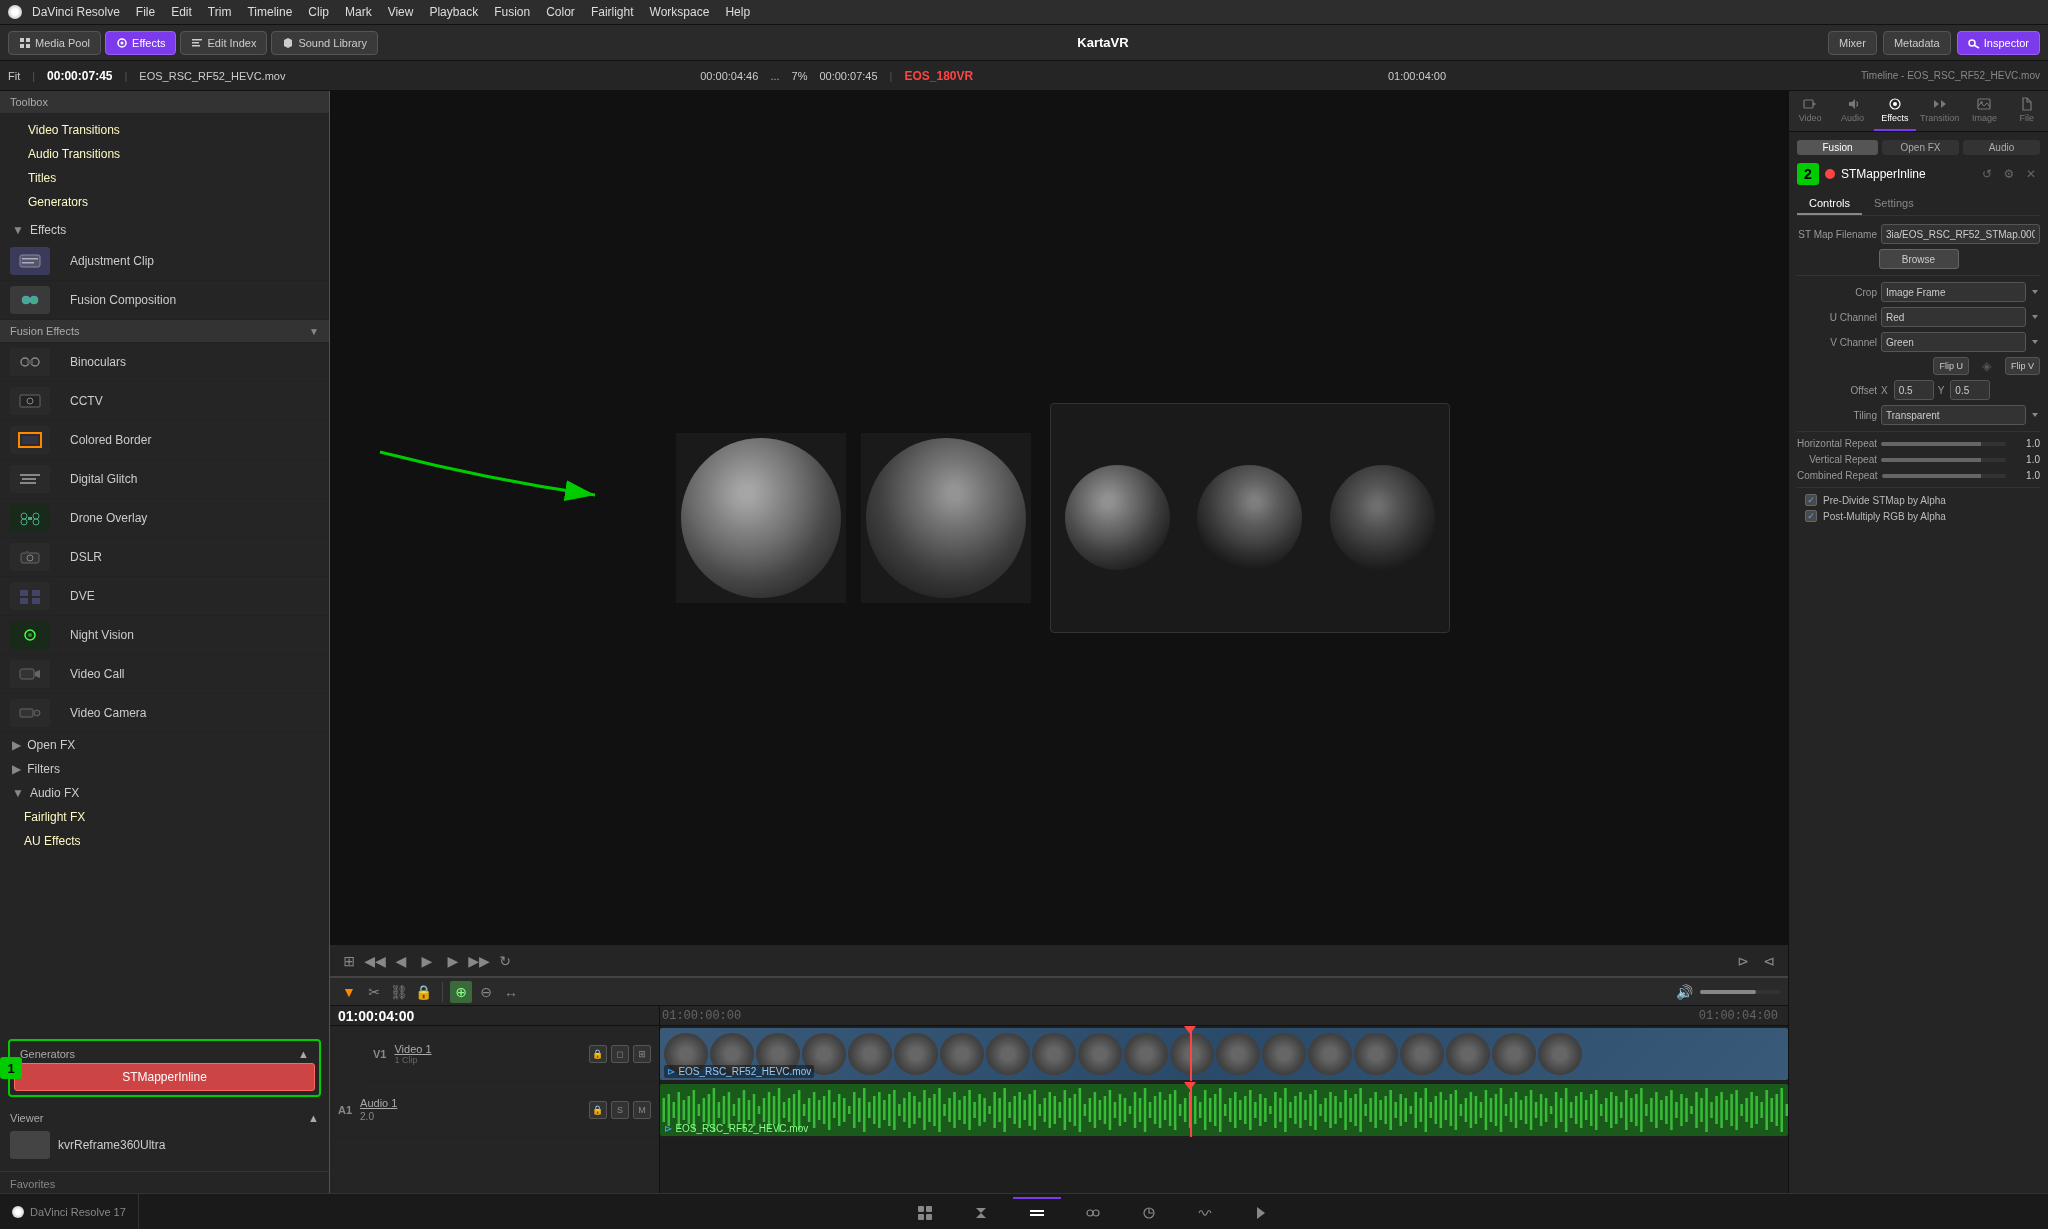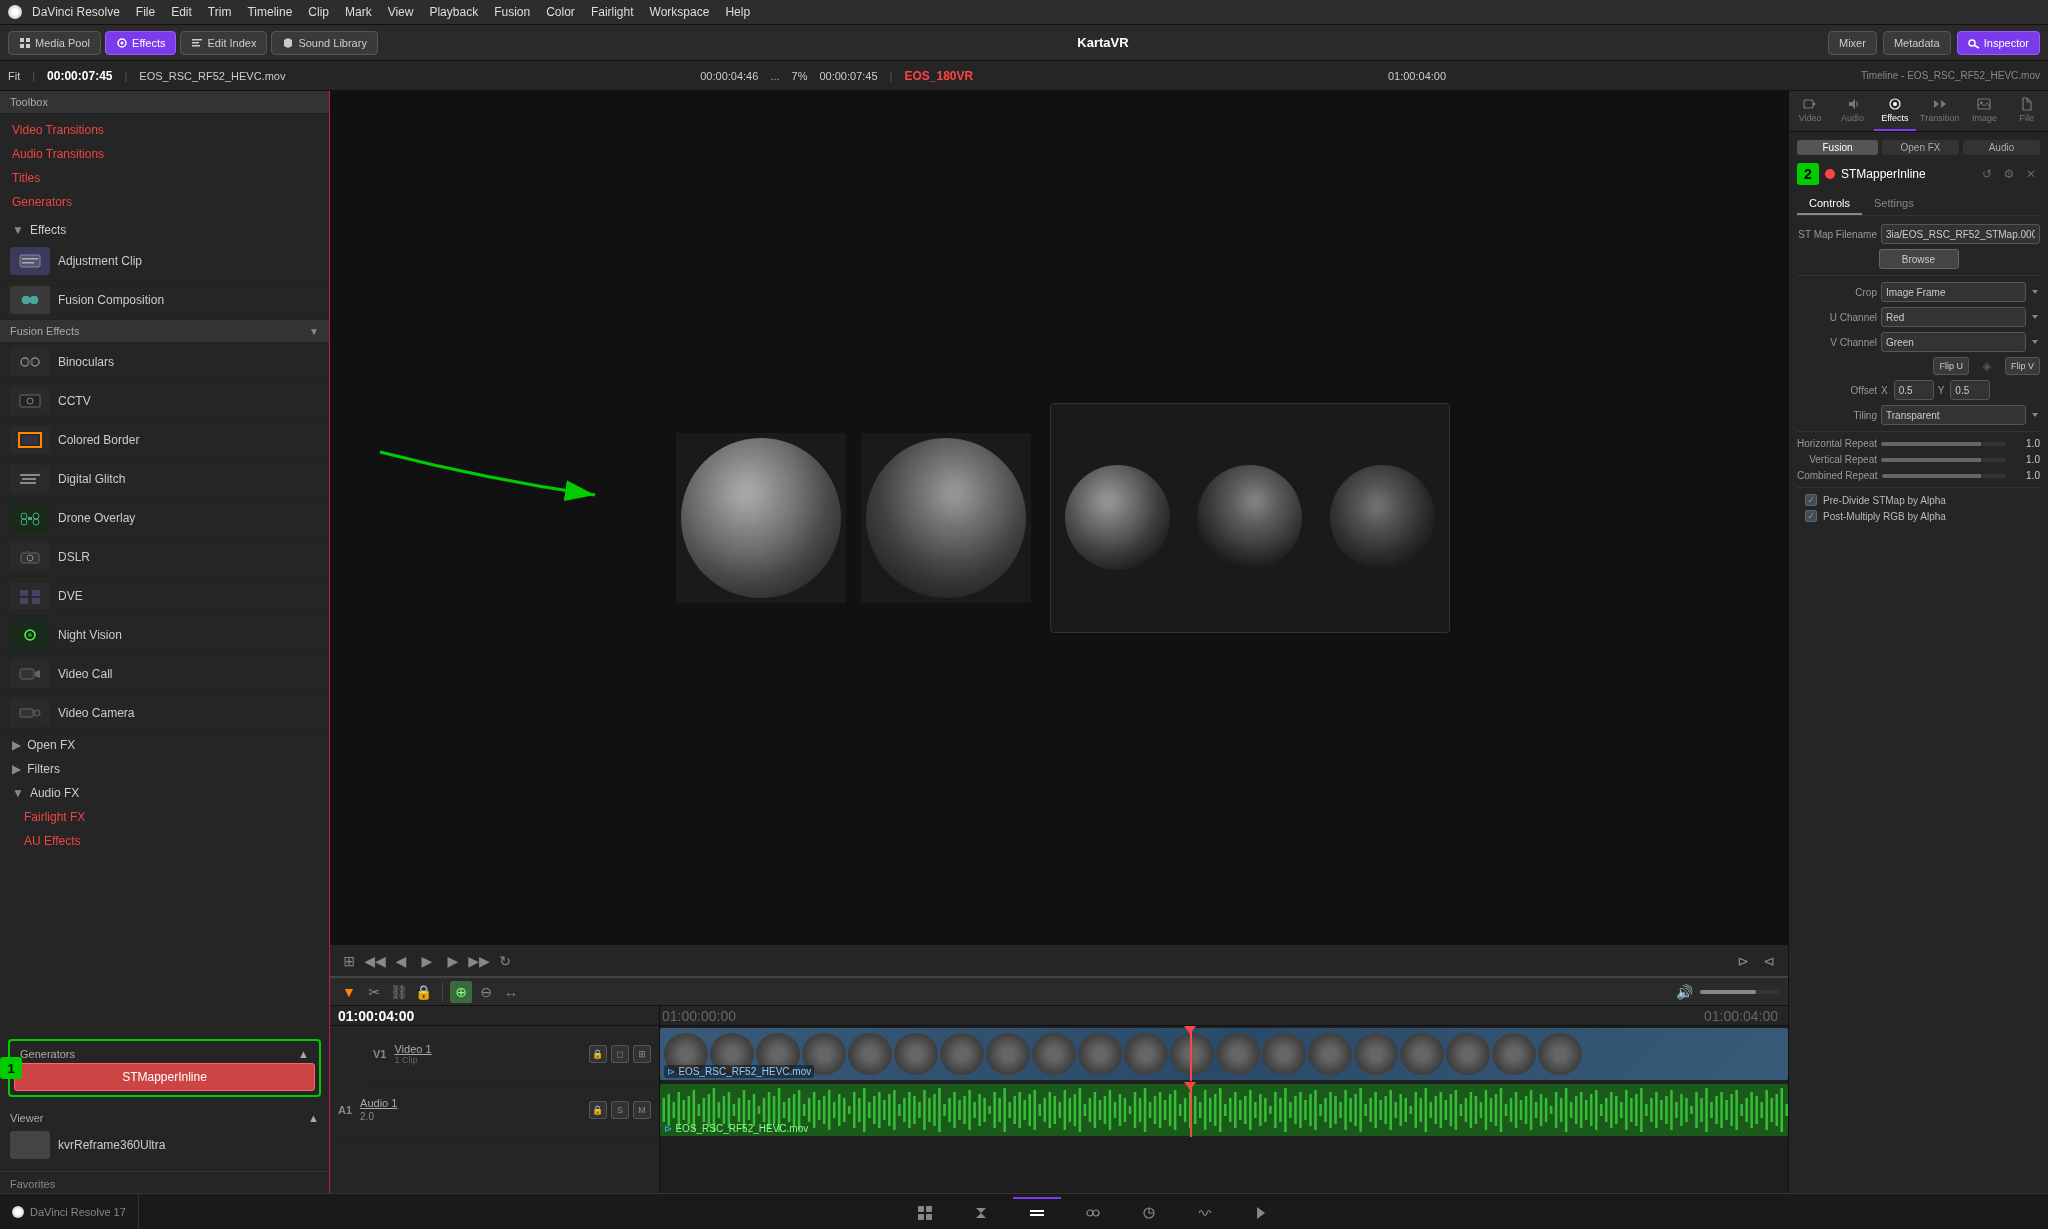--- a/index.html
+++ b/index.html
@@ -138,44 +138,44 @@
       cursor: pointer;
       border-bottom: 1px solid #222;
     }
     .section-header .arrow { color: #888; font-size: 10px; }
 
     
     .toolbox {
       padding: 4px 0;
     }
     .toolbox-item {
-      padding: 5px 12px;
+      padding: 5px 28px;
       font-size: 12px;
-      color: #ef4444;
+      color: #fef9c3;
       cursor: pointer;
       display: flex;
       align-items: center;
       gap: 6px;
     }
     .toolbox-group {
       padding: 5px 12px;
       font-size: 12px;
       color: #ccc;
       cursor: pointer;
       display: flex;
       align-items: center;
       gap: 6px;
       font-weight: 500;
     }
     .toolbox-group .tri { color: #888; }
     .effect-item {
       display: flex;
       align-items: center;
       padding: 5px 10px;
-      gap: 8px;
+      gap: 20px;
       cursor: pointer;
       border-bottom: 1px solid #222;
     }
     .effect-thumb {
       width: 40px;
       height: 28px;
       background: #444;
       border-radius: 3px;
       flex-shrink: 0;
       display: flex;
@@ -388,25 +388,26 @@
       flex: 1;
       background: #1e1e1e;
       overflow: hidden;
       position: relative;
     }
     .timeline-ruler {
       height: 20px;
       background: #252525;
       border-bottom: 1px solid #111;
       position: relative;
-      font-size: 14px;
+      font-size: 12px;
       color: #666;
       display: flex;
       align-items: center;
       padding: 0 4px;
+      font-family: Liberation Mono, monospace;
     }
     
     .video-track {
       height: 56px;
       background: #1e1e1e;
       position: relative;
       border-bottom: 1px solid #222;
       overflow: hidden;
     }
     .video-clip {

